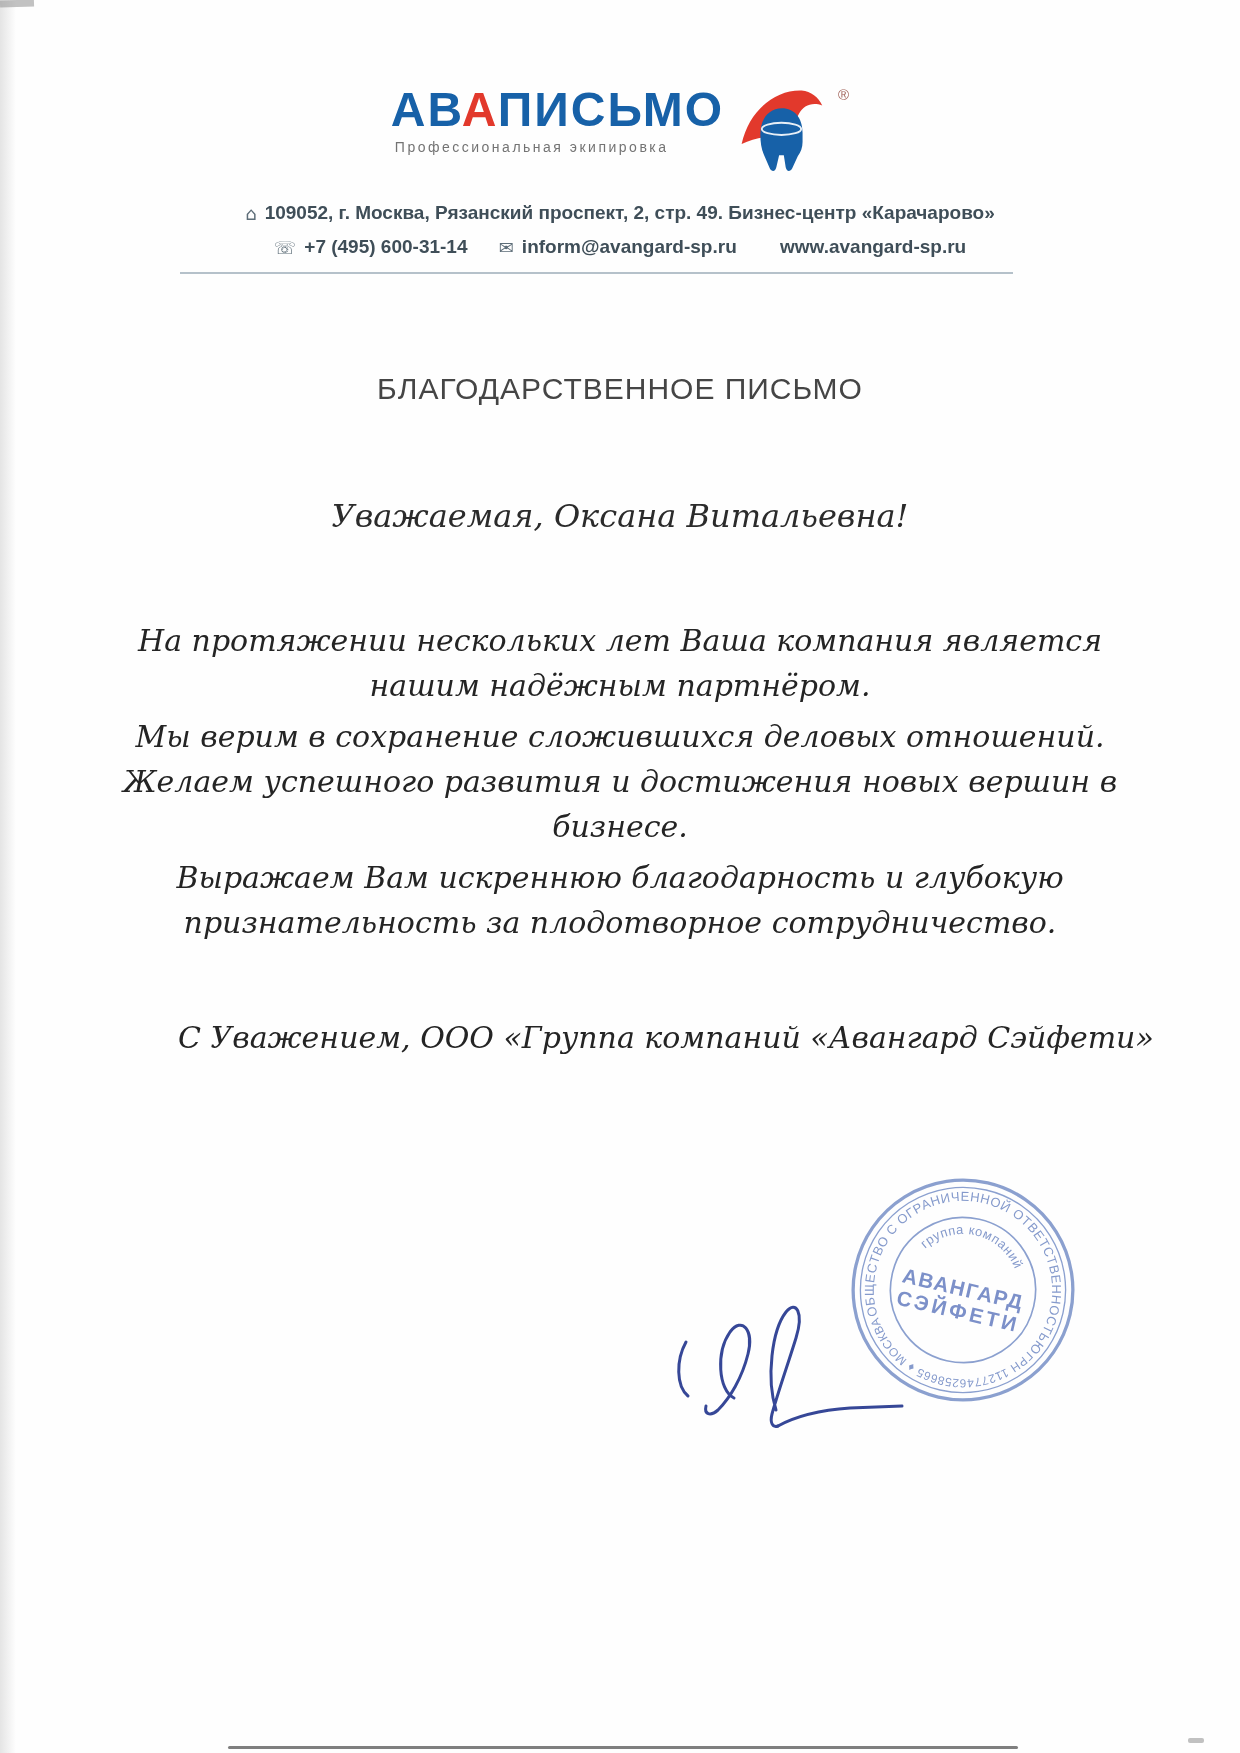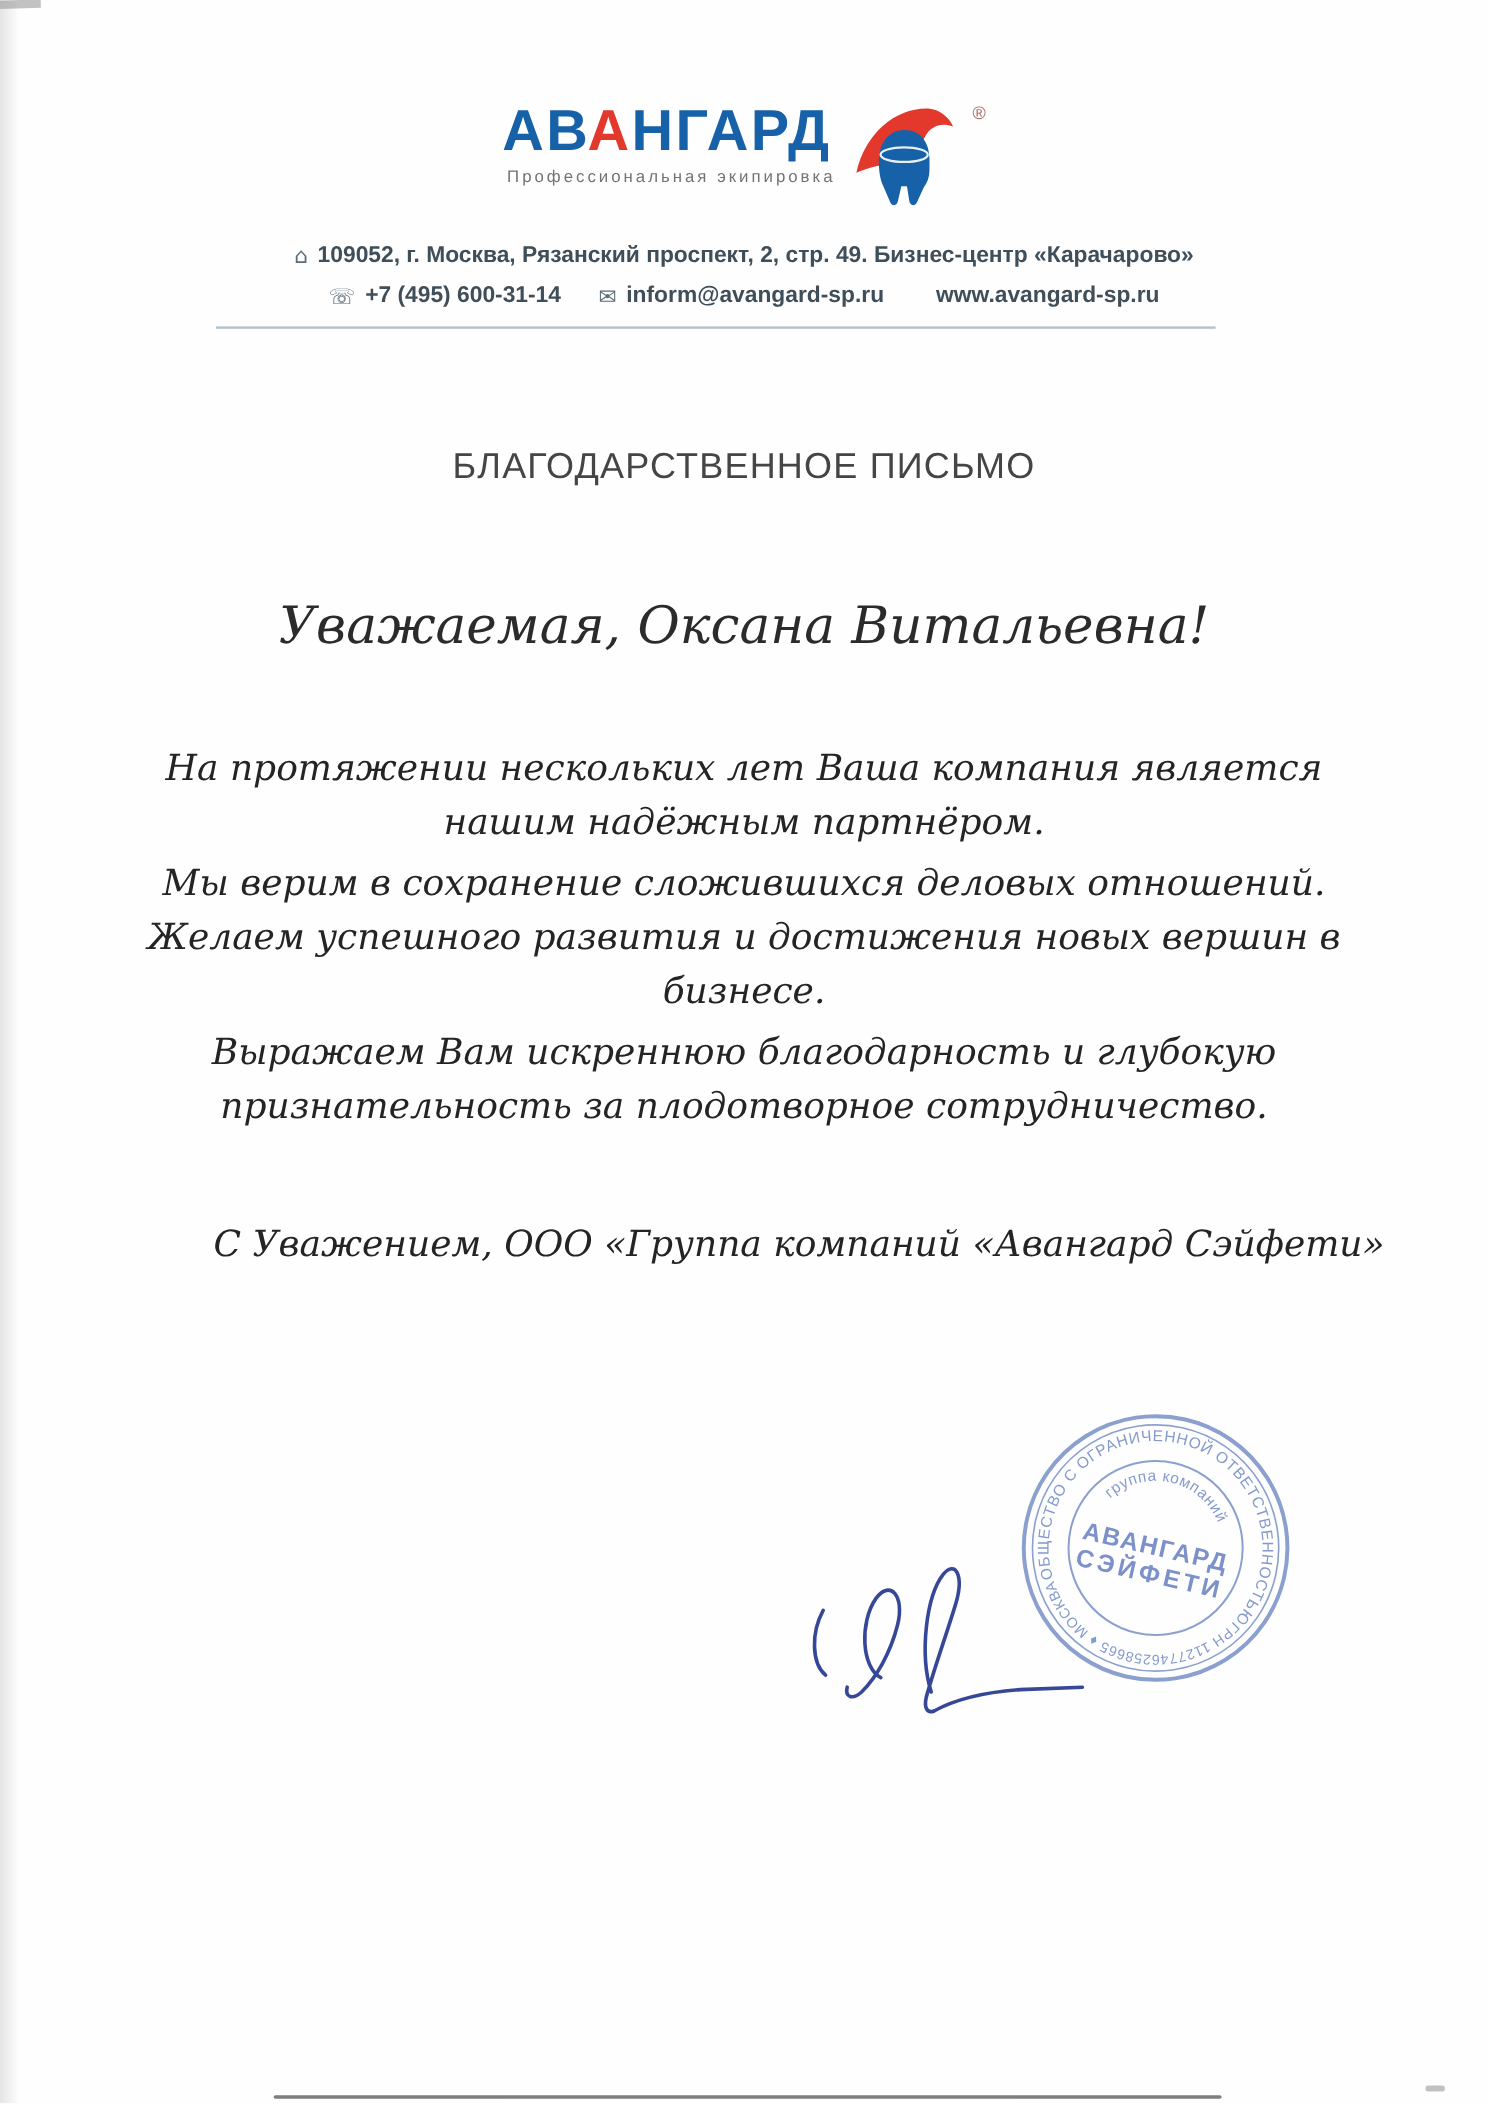--- a/index.html
+++ b/index.html
@@ -33,21 +33,21 @@
   .contacts .row2{margin-top:12px;}
   .c-icon{font-family:"DejaVu Sans",sans-serif;font-weight:normal;color:#5d6d78;
     font-size:18px;margin-right:8px;position:relative;top:1px;}
   .c-gap{display:inline-block;width:26px;}
   .c-gap-lg{display:inline-block;width:38px;}
   .divider{position:absolute;left:180px;top:272px;width:833px;height:2px;background:#b5c1ca;}
   
   .title{position:absolute;left:0;top:372px;width:100%;text-align:center;
     font-size:30px;font-weight:normal;letter-spacing:1px;color:#454545;}
   .greeting{position:absolute;left:0;top:497px;width:100%;text-align:center;
-    font-family:"DejaVu Serif",serif;font-style:italic;font-size:43px;color:#2b2b2b;}
+    font-family:"DejaVu Serif",serif;font-style:italic;font-size:32px;color:#2b2b2b;}
   .body-text{position:absolute;left:100px;top:612px;width:1040px;text-align:center;
     font-family:"DejaVu Serif",serif;font-style:italic;font-size:30px;line-height:45px;
     color:#242424;}
   .body-text p{margin:6px;}
   .signoff{position:absolute;left:178px;top:1020px;
     font-family:"DejaVu Serif",serif;font-style:italic;font-size:30px;color:#242424;}
   
   .stamp{position:absolute;left:849px;top:1176px;width:228px;height:228px;
     transform:rotate(13deg);opacity:.92;}
   .stamp text{fill:#7b92c8;}
@@ -59,21 +59,21 @@
 
 <div class="page">
 
   <div class="scan-left"></div>
   <div class="scan-corner"></div>
   <div class="scan-bottom"></div>
   <div class="scan-dot"></div>
 
   <div class="logo-row">
     <div class="brand-block">
-      <div class="brand"><span>АВ</span><span class="accent">А</span><span>НГАРД</span></div>
+      <div class="brand"><span>АВ</span><span class="accent">А</span><span>ПИСЬМО</span></div>
       <div class="tagline">Профессиональная экипировка</div>
     </div>
     <svg class="helmet" viewBox="0 0 100 96">
       <path d="M 8,66 C 16,30 44,8 72,9 C 82,10 90,16 94,25 C 83,21 74,25 69,34
                C 63,45 61,56 59,64 L 45,59 C 35,57 20,61 8,66 Z" fill="#e2392c"></path>
       <path d="M 28,56 C 28,38 38,28 51,28 C 64,28 73,38 73,54 L 73,64
                C 73,70 71,75 68,79 L 62,92 C 60,96 56,96 55,91 L 53,78 L 48,78
                L 45,91 C 44,96 40,96 38,92 L 32,78 C 29,72 28,64 28,56 Z" fill="#1761a8"></path>
       <ellipse cx="50.5" cy="50" rx="21" ry="6.5" fill="none" stroke="#ffffff" stroke-width="2" opacity="0.9"></ellipse>
     </svg>

